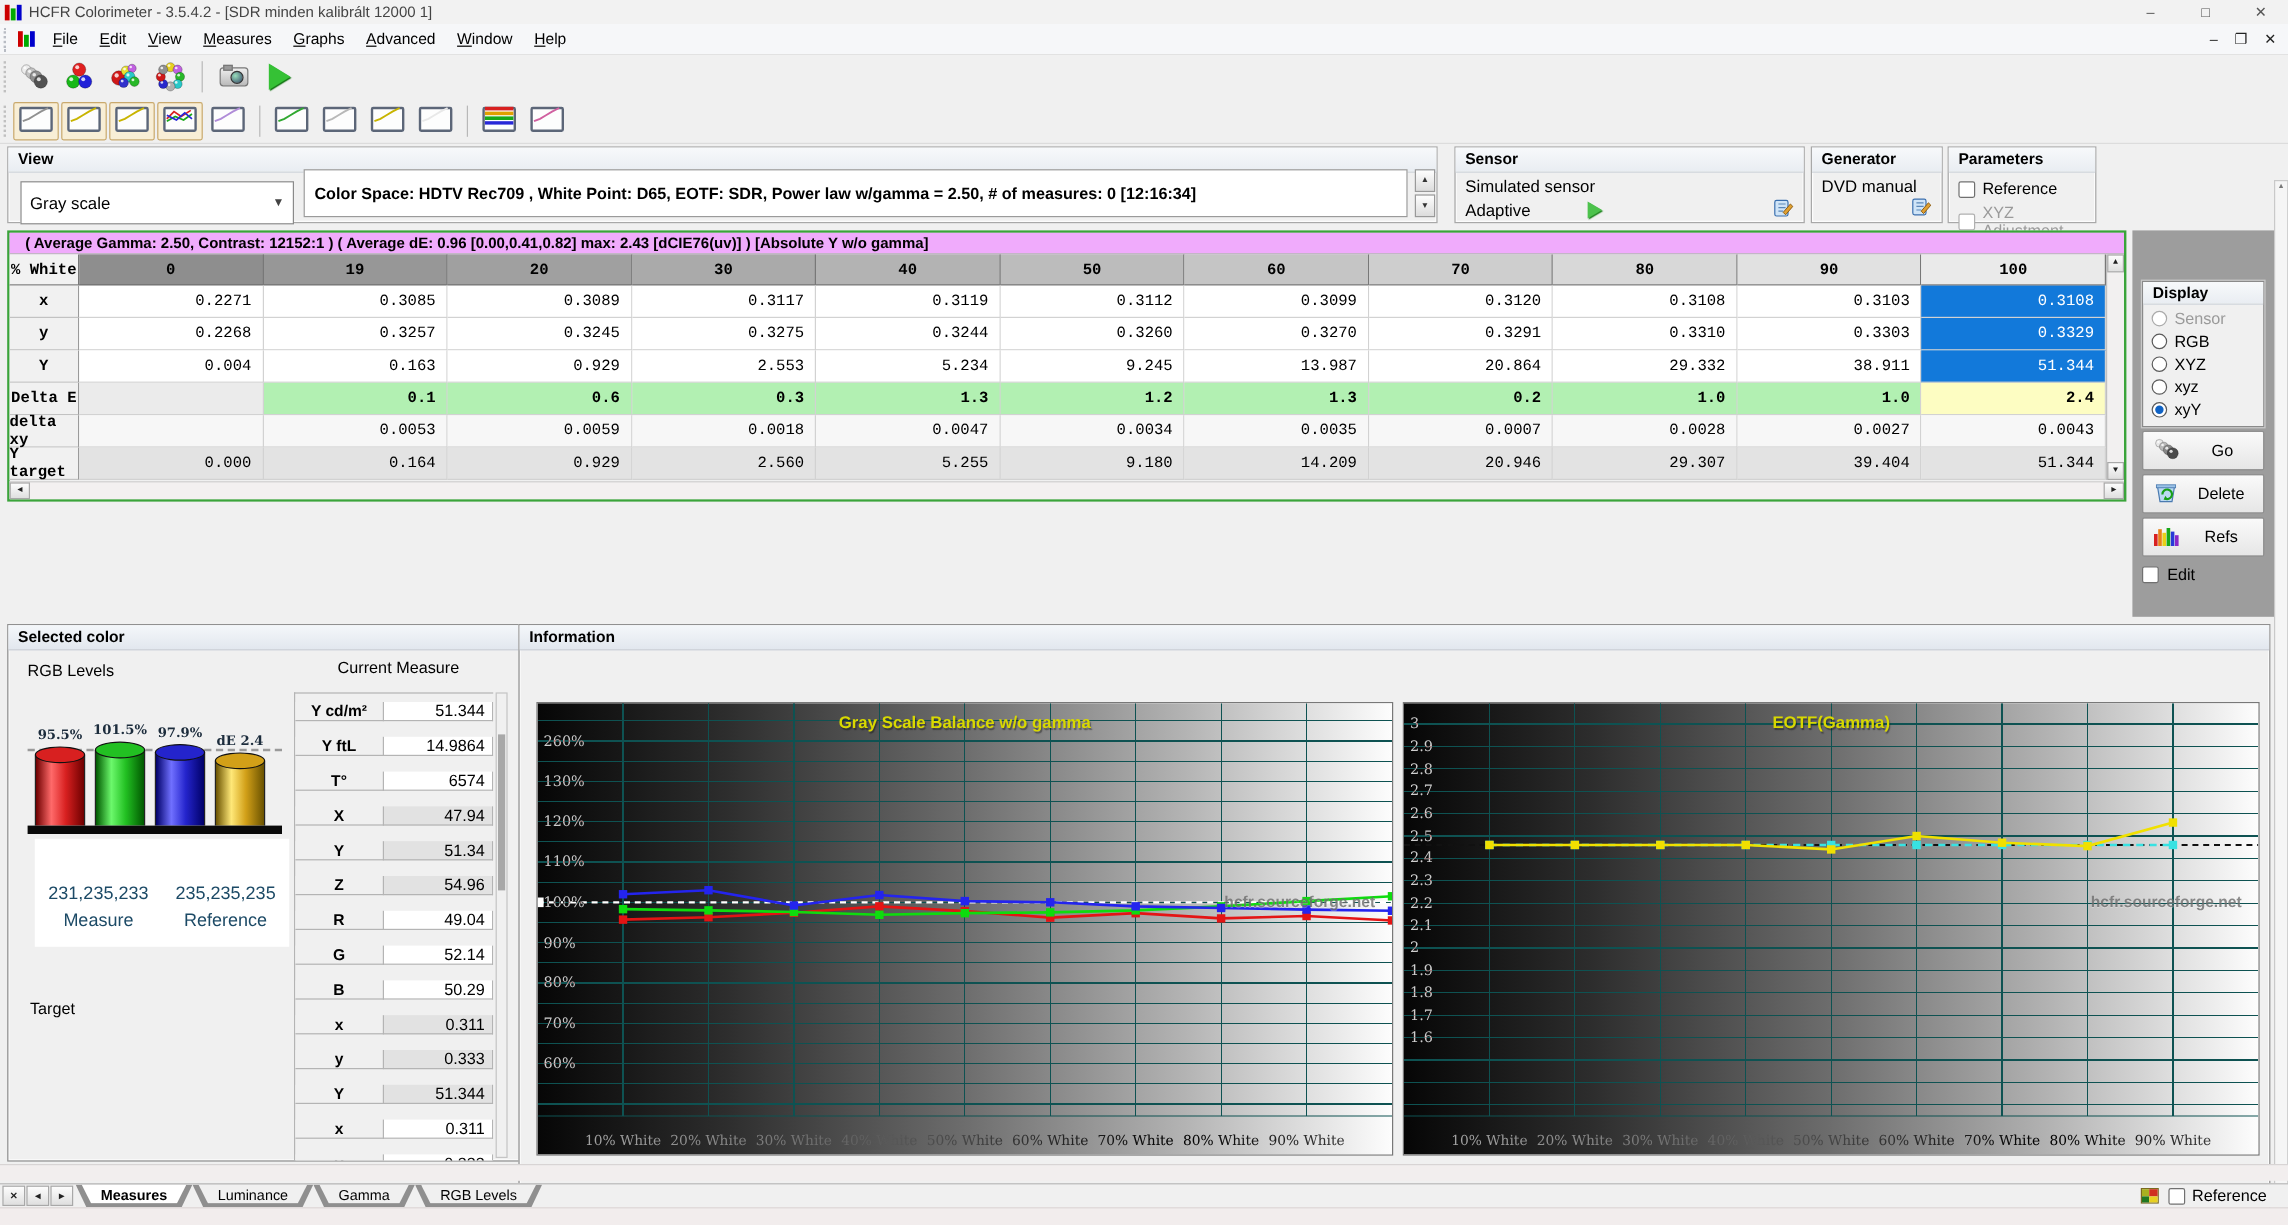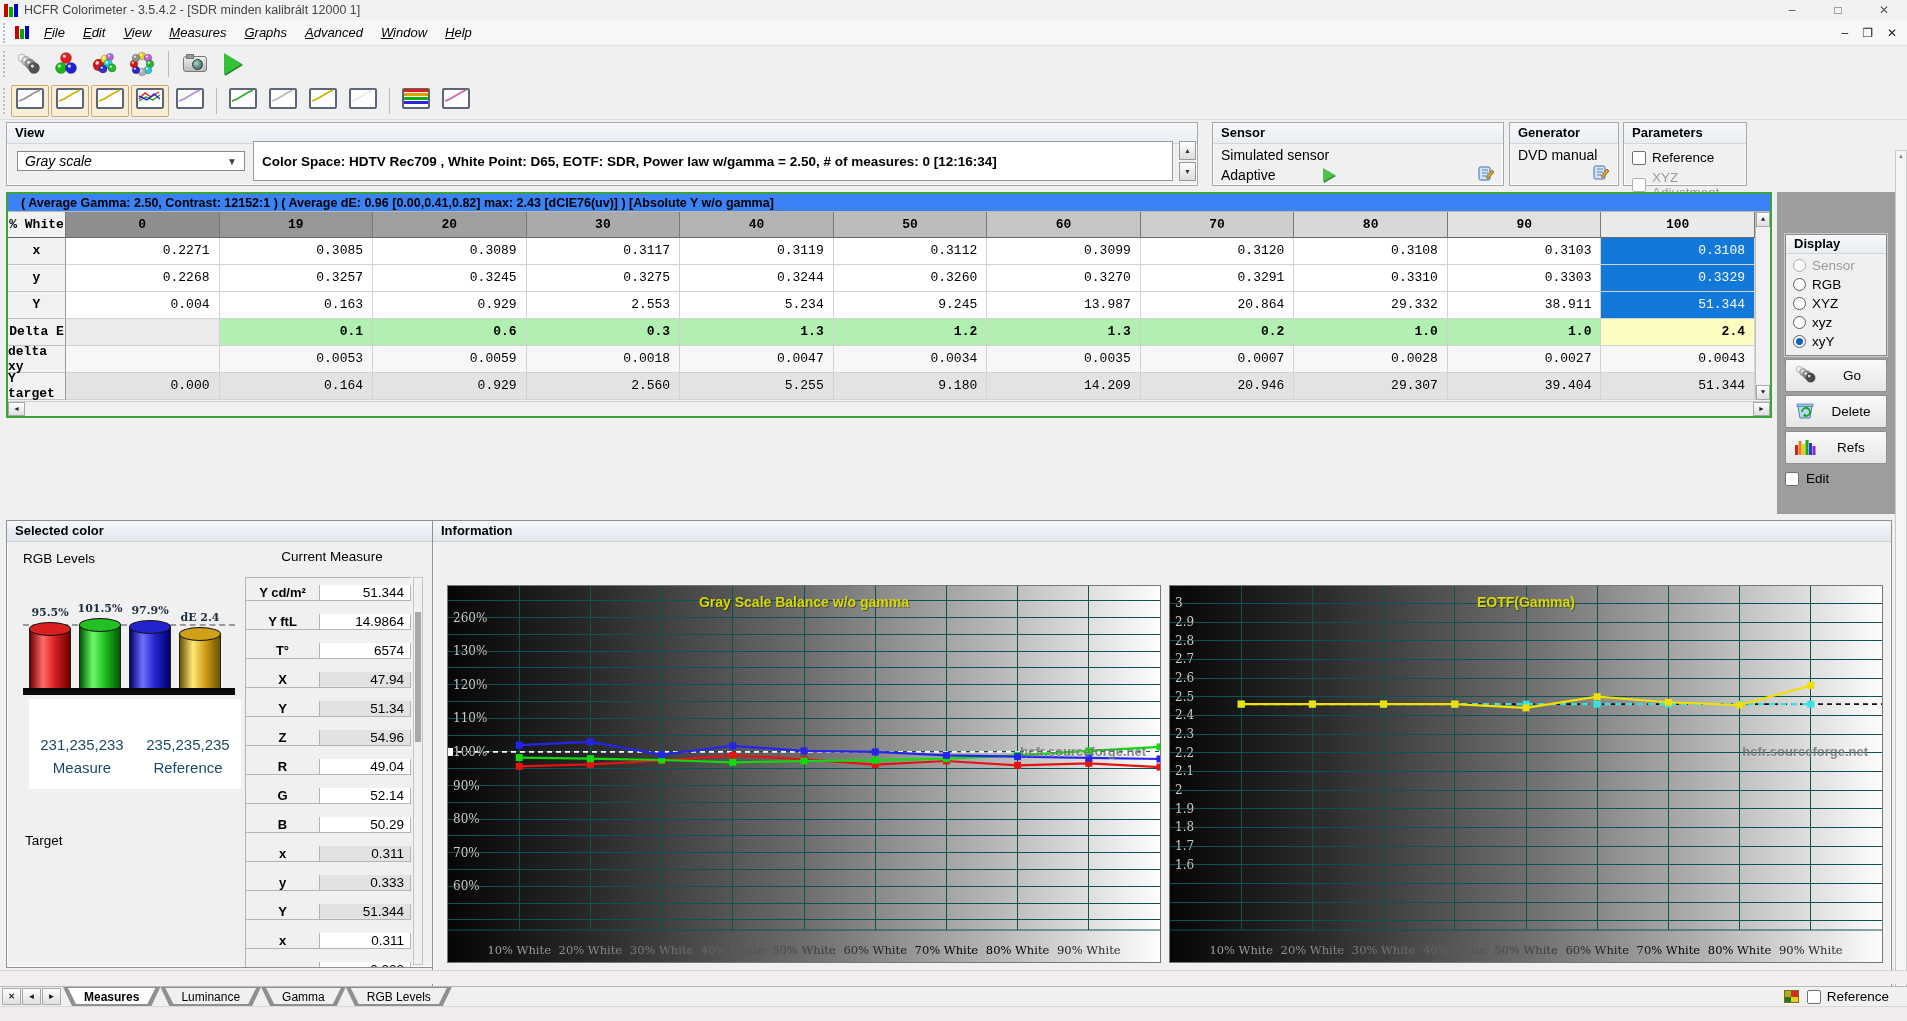--- a/index.html
+++ b/index.html
@@ -11,21 +11,21 @@
     display:flex; align-items:center; font-size:12.5px; color:#444; }
   .applogo { display:inline-flex; gap:1px; margin:0 6px 0 4px; align-items:flex-end; }
   .applogo i { display:block; width:4px; background:#c00; height:13px; }
   .applogo i:nth-child(2){ background:#0a0; height:10px; } .applogo i:nth-child(3){ background:#00c; height:13px; }
   .capbtns { margin-left:auto; display:flex; }
   .capbtn { width:46px; height:20px; display:flex; align-items:center; justify-content:center; color:#555; font-size:12px; }
   
   .menubar { position:absolute; left:0; top:20px; width:1907px; height:26px; background:#f6f7f9;
     border-bottom:1px solid #e2e2e2; display:flex; align-items:center; font-size:13px; }
   .menubar .grip { width:5px; height:20px; margin:0 3px; border-left:2px dotted #b8bcc4; }
-  .menu-item { padding:4px 9px; cursor:default;font-style:italic; }
+  .menu-item { padding:4px 9px; cursor:default; }
   .mdibtns { margin-left:auto; display:flex; gap:14px; padding-right:10px; font-size:12px; color:#222; }
   
   .toolbar1 { position:absolute; left:0; top:46px; width:1907px; height:36px; background:#f0f0f0; display:flex; align-items:center; }
   .toolbar2 { position:absolute; left:0; top:82px; width:1907px; height:38px; background:#f0f0f0; border-bottom:1px solid #dcdcdc; display:flex; align-items:center; }
   .tgrip { width:5px; height:26px; margin:0 3px; border-left:2px dotted #c0c0c0; }
   .t1btn { width:34px; height:30px; display:flex; align-items:center; justify-content:center; border-radius:2px; }
   .tsep { width:1px; height:26px; background:#b8b8b8; margin:0 5px; }
   .cam { width:24px; height:16px; background:linear-gradient(#eee,#bbb); border:1px solid #777; border-radius:3px; position:relative; }
   .cam::before { content:""; position:absolute; left:8px; top:2px; width:9px; height:9px; border-radius:50%; background:radial-gradient(circle at 35% 35%, #9db, #346); border:1px solid #333; }
   .cam::after { content:""; position:absolute; left:2px; top:-3px; width:6px; height:3px; background:#999; border:1px solid #777; }
@@ -33,33 +33,33 @@
   .tbtn { width:38px; height:32px; display:flex; align-items:center; justify-content:center; border:1px solid transparent; border-radius:2px; }
   .tbtn.sel { background:#f8eed6; border:1px solid #c9a96d; }
   .tmon { position:relative; width:28px; height:26px; }
   .tmon .scr { width:26px; height:18px; background:#fdfdfd; border:2px solid #5c6678; border-radius:2px; position:relative; overflow:hidden; }
   .tmon .neck { width:6px; height:3px; background:#aab; margin:0 auto; }
   .tmon .base { width:16px; height:3px; background:linear-gradient(#ccd,#889); margin:0 auto; border-radius:1px; }
   
   .gbox { position:absolute; background:#f0f0f0; border:1px solid #a8a8a8; box-shadow:inset 0 0 0 1px #fcfcfc; }
   .gbox-h { font-weight:bold; font-size:13px; padding:2px 8px 3px; background:linear-gradient(#f7f9fb,#e9edf2); border-bottom:1px solid #d2d6dc; }
   .gbox-c { padding:3px 8px; font-size:14px; position:relative; }
-  .combo { position:absolute; left:10px; top:28px; width:228px; height:20px; background:#fff; border:1px solid #8a8a8a; font-size:14px; display:flex; align-items:center; padding-left:7px;font-style:italic; }
+  .combo { position:absolute; left:10px; top:28px; width:228px; height:36px; background:#fff; border:1px solid #8a8a8a; font-size:14px; display:flex; align-items:center; padding-left:7px; }
   .combo .arr { margin-left:auto; padding-right:7px; color:#444; font-size:10px; }
   .vinfo { position:absolute; left:246px; top:18px; width:920px; height:40px; background:#fff; border:1px solid #9a9a9a; display:flex; align-items:center; padding-left:8px; font-size:13.5px; font-weight:bold; }
   .spin { position:absolute; left:1172px; top:18px; width:17px; height:40px; display:flex; flex-direction:column; gap:2px; }
   .spin span { flex:1; background:linear-gradient(#fefefe,#dcdcdc); border:1px solid #999; font-size:7px; display:flex; align-items:center; justify-content:center; color:#333; }
   .playsm { display:inline-block; width:0; height:0; border-left:12px solid #4cc24c; border-top:7px solid transparent; border-bottom:7px solid transparent; filter:drop-shadow(1px 1px 0 #2a8a2a); }
   .editicon { display:inline-block; }
   .cbrow { display:flex; align-items:center; gap:6px; font-size:13.5px; margin:3px 0 5px; }
   .cb { width:14px; height:14px; background:#fff; border:1px solid #707070; border-radius:2px; flex:none; }
   .cbrow.dis { color:#9a9a9a; } .cbrow.dis .cb { border-color:#b0b0b0; }
   
   .gridwrap { position:absolute; left:6px; top:192px; width:1766px; height:226px; border:2px solid #3aa43a; background:#f0f0f0; display:flex; flex-direction:column; }
-  .sumbar { height:19px; background:#3b82f6; border-bottom:1px solid #b8b8b8; font-size:12.5px; font-weight:bold; padding:2px 0 0 13px; }
+  .sumbar { height:19px; background:#f0abfc; border-bottom:1px solid #b8b8b8; font-size:12.5px; font-weight:bold; padding:2px 0 0 13px; }
   .gridtable { display:grid; grid-template-columns:58px repeat(11,1fr) 15px; grid-template-rows:26px repeat(6,27px); flex:none;font-family:Liberation Mono, monospace; }
   .hc { border-right:1px solid #787878; border-bottom:1px solid #686868; font-weight:bold; font-size:13px; display:flex; align-items:center; justify-content:center; }
   .corner { background:#f2f2f2; }
   .rl { background:#f1f1f1; border-right:1px solid #9a9a9a; border-bottom:1px solid #c2c2c2; font-weight:bold; font-size:13px; display:flex; align-items:center; justify-content:center; }
   .dc { background:#fff; border-right:1px solid #d2d2d2; border-bottom:1px solid #d2d2d2; font-size:13px; display:flex; align-items:center; justify-content:flex-end; padding-right:9px; }
   .dc.selblue { background:#1279da; color:#fff; }
   .dc.dgreen { background:#b2f0b2; font-weight:bold; }
   .dc.dgray { background:#ebebeb; }
   .dc.dyellow { background:#fdfdc2; font-weight:bold; }
   .dc.dxy { background:#f7f7f7; }

